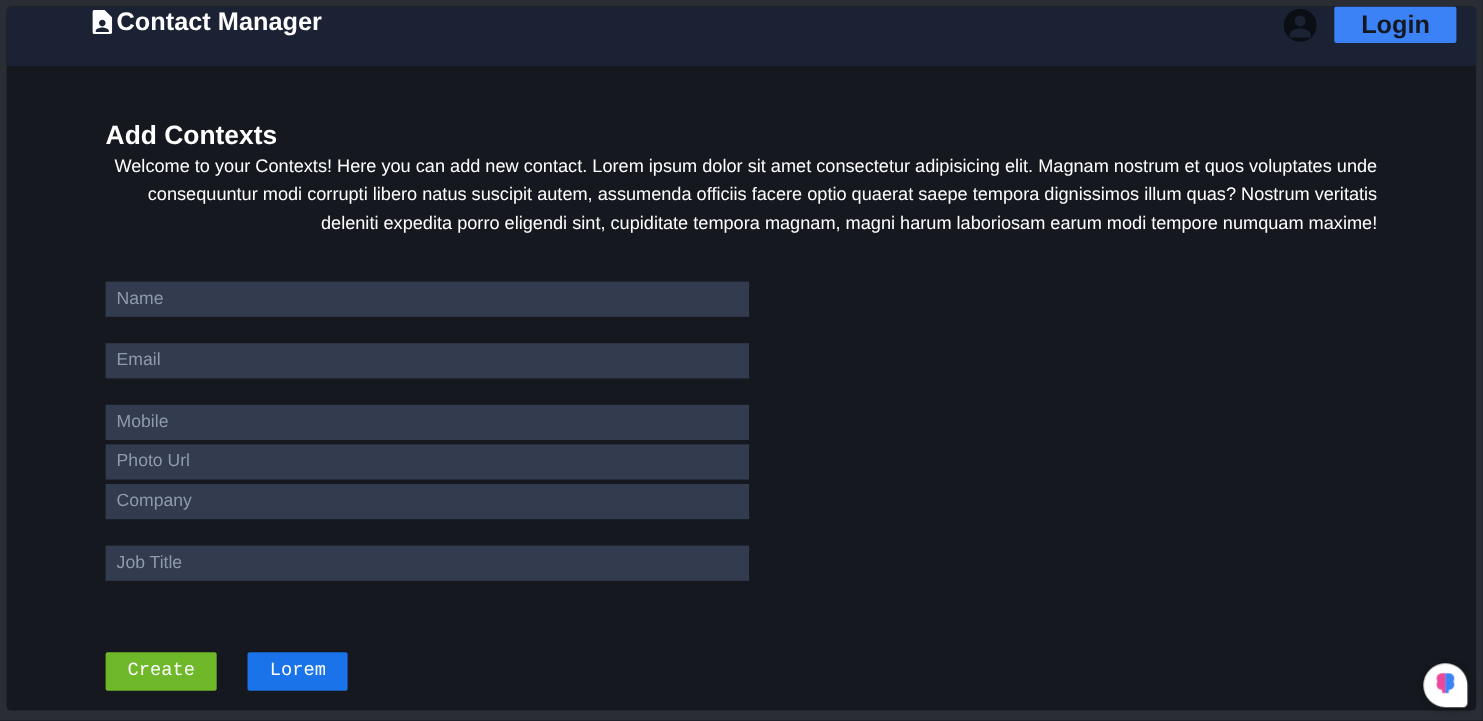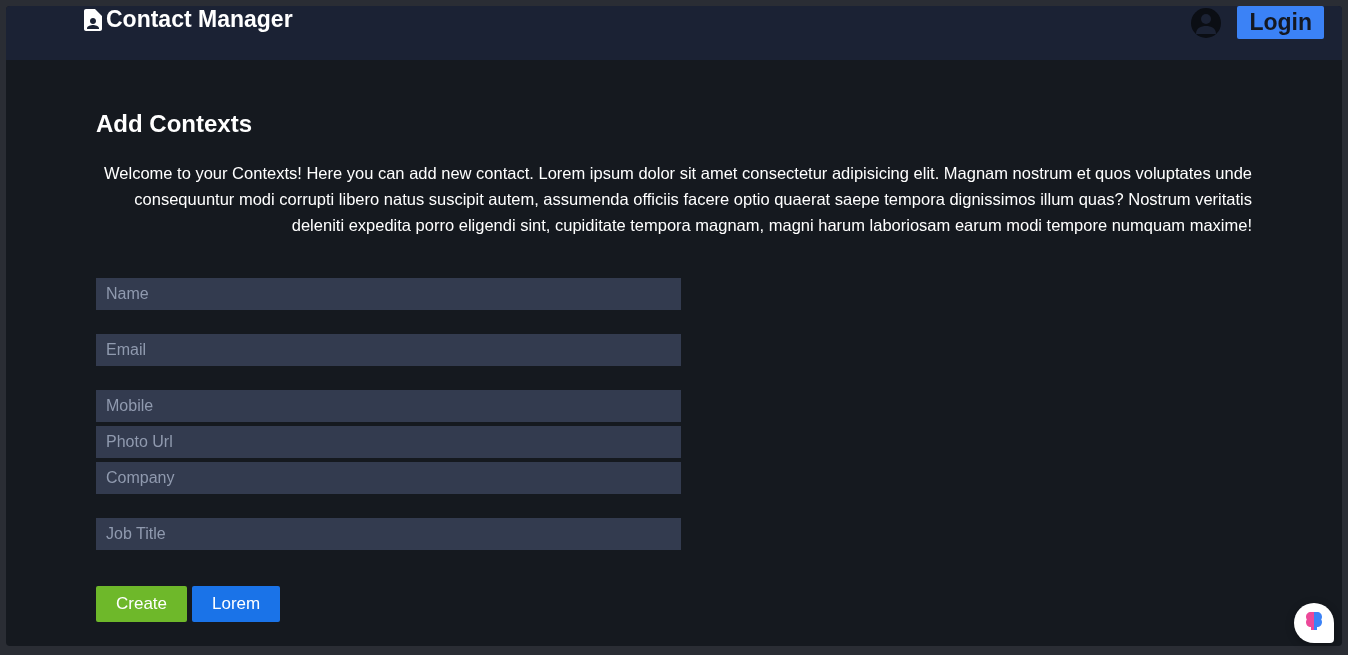--- a/index.html
+++ b/index.html
@@ -68,35 +68,34 @@
       display: flex;
       align-items: center;
       justify-content: center;
     }
     
     .login-btn {
       background: #3b82f6;
       color: #141821;
       font-size: 23px;
       font-weight: 700;
-      padding: 3px 12px;
+      padding: 3px 24px;
       border: none;
       cursor: pointer;
       border-radius: 2px;
     }
     
     .content {
       padding: 50px 90px 30px 90px;
     }
     
     .page-title {
       font-size: 24px;
       font-weight: 700;
       color: #ffffff;
-      margin-bottom: 22px;
     }
     
     .description {
       font-size: 16.5px;
       line-height: 1.58;
       color: #ffffff;
       margin-bottom: 40px;
       max-width: 1158px;
       text-align: right;
     }
@@ -121,22 +120,23 @@
       color: #909aaf;
       font-size: 16px;
     }
     
     .form-input.with-gap {
       margin-bottom: 4px;
     }
     
     .button-row {
       display: flex;
-      gap: 5px;
-      margin-top: 12px;
+      gap: 28px;
+      margin-top: 41px;
+      font-family: Liberation Mono, monospace;
     }
     
     .btn-create {
       background: #6eb82a;
       color: #ffffff;
       border: none;
       font-size: 17px;
       padding: 8px 20px;
       cursor: pointer;
       border-radius: 2px;

